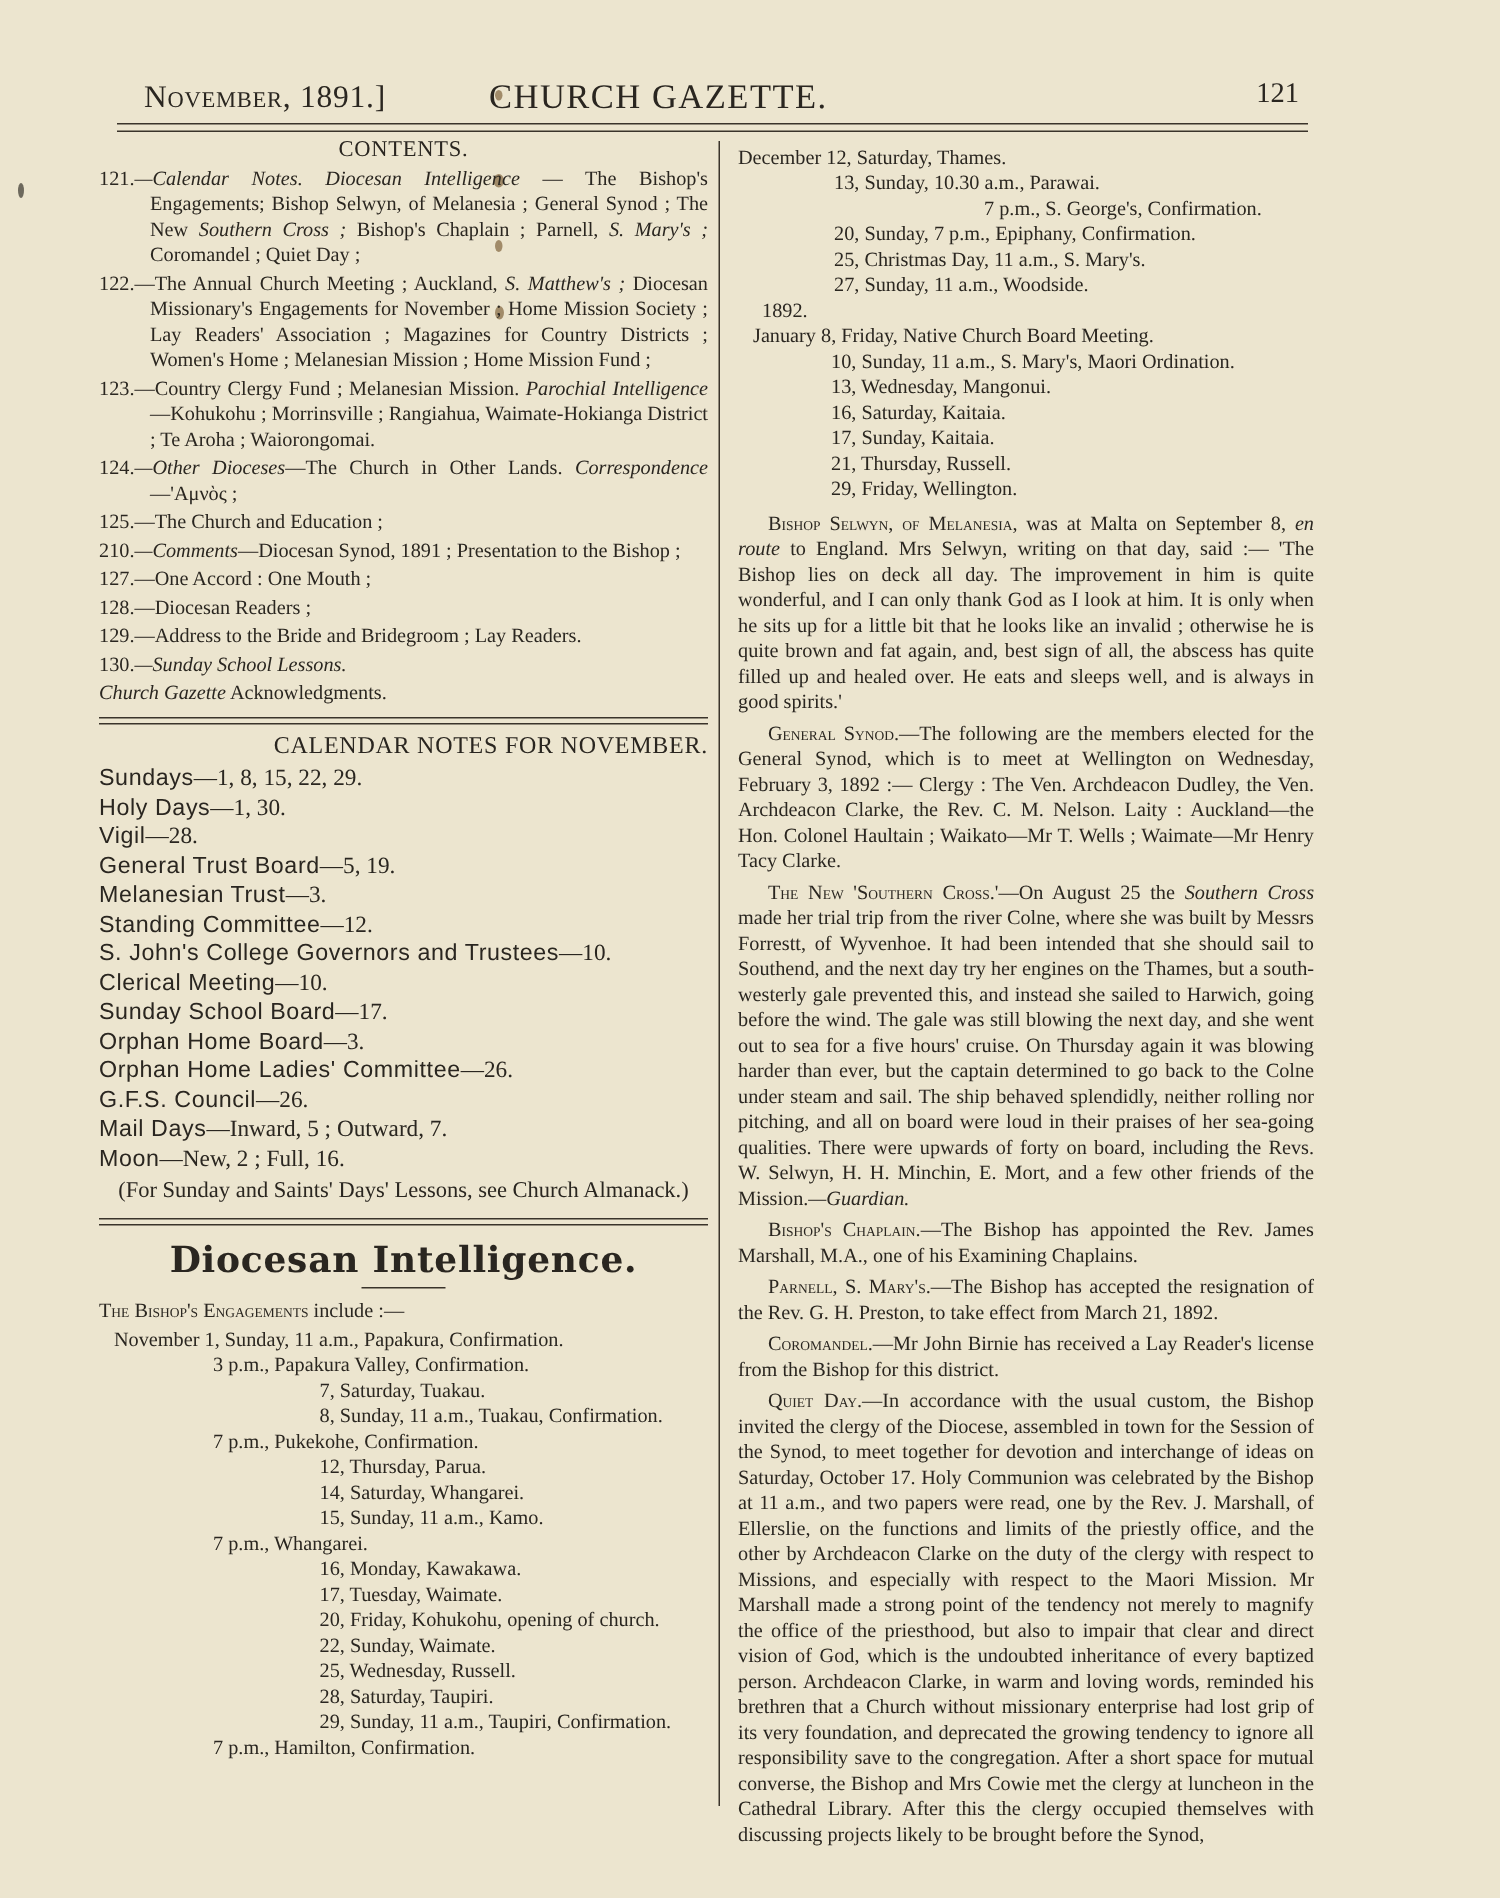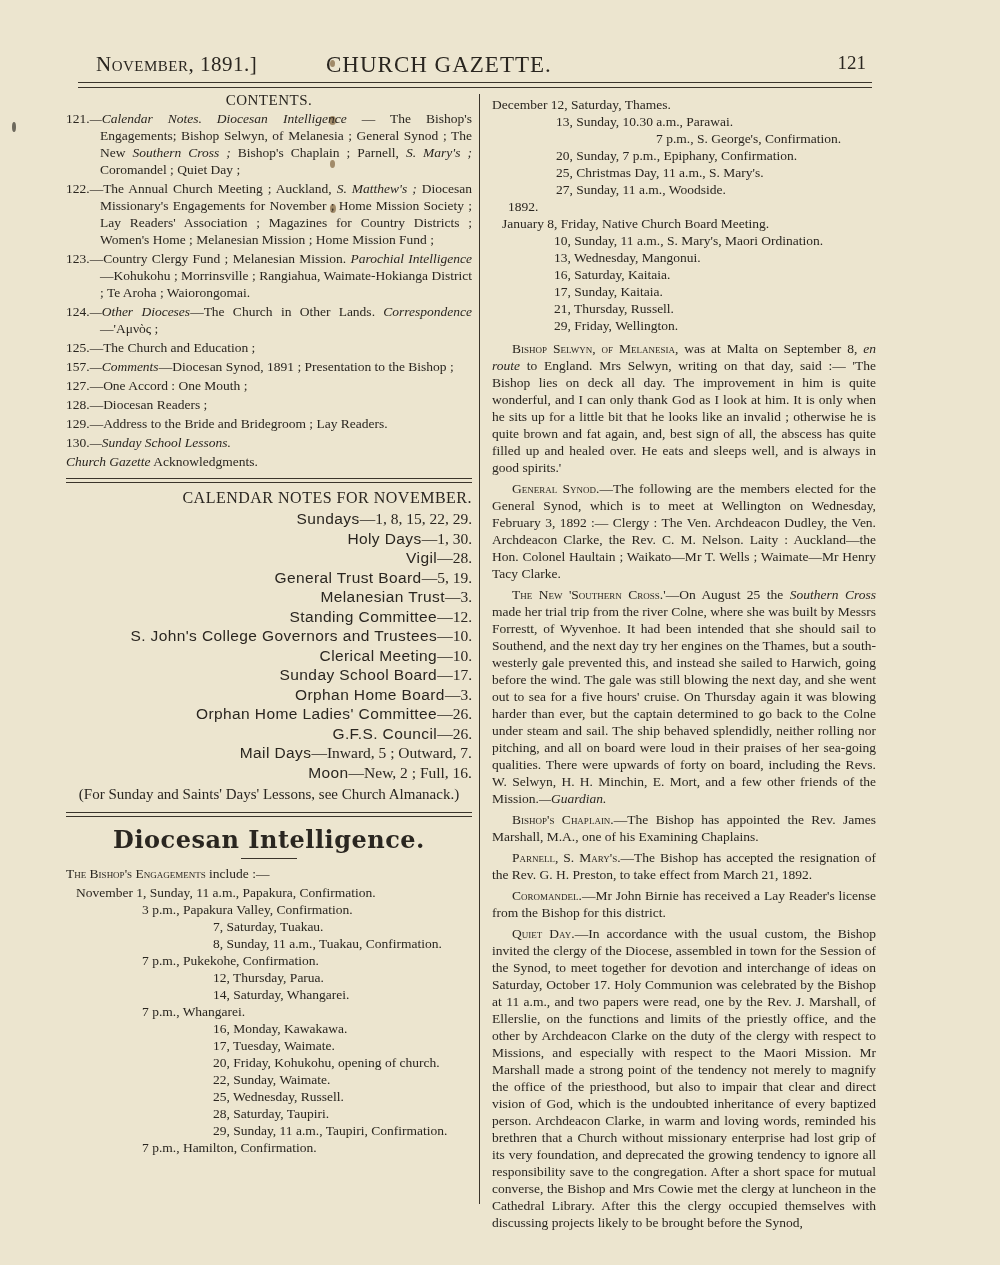--- a/index.html
+++ b/index.html
@@ -22,21 +22,21 @@
   .left { position: absolute; left: 66px; top: 88px; width: 406px; }
   .right { position: absolute; left: 492px; top: 92px; width: 384px; }
 
   .contents-title { text-align: center; font-size: 15px; margin: 0 0 1px 0; letter-spacing: 0.5px; }
   .toc-item { font-size: 13.5px; line-height: 17px; text-align: justify; padding-left: 34px; text-indent: -34px; margin-bottom: 2px; }
   .toc-item i { font-style: italic; }
   .toc-ack { font-size: 13.5px; line-height: 17px; margin-top: 1px; }
   .double-rule { height: 3px; border-top: 1px solid #3a342b; border-bottom: 1px solid #3a342b; margin: 8px 0 6px 0; }
 
   .cal-title { text-align: right; font-size: 16px; letter-spacing: 0.5px; margin: 4px 0 2px 0; }
-  .cal-row { font-size: 15.5px; line-height: 19.5px; text-align: right; }
+  .cal-row { font-size: 15.5px; line-height: 19.5px; }
   .cal-row .label { font-family: "Liberation Sans", "DejaVu Sans", sans-serif; font-size: 15.5px; letter-spacing: 0.4px; }
   .cal-row .val { font-family: "Liberation Serif", serif; }
   .cal-note { text-align: center; font-size: 15px; line-height: 20px; margin-top: 2px; }
 
   .gothic { text-align: center; font-family: "DejaVu Serif", serif; font-weight: bold; font-size: 24px; letter-spacing: 0.5px; margin: 8px 0 2px 0; }
   .short-rule { width: 56px; height: 1px; background: #3a342b; margin: 4px auto 6px auto; }
   .sc { font-variant: small-caps; }
 
   .eng { font-size: 13.5px; line-height: 17px; position: relative; }
   .eng-row { position: relative; height: 17px; white-space: nowrap; }
@@ -77,21 +77,21 @@
     <div class="toc-item">
       <span>123.</span><span>—Country Clergy Fund ; Melanesian Mission. </span><i>Parochial Intelligence</i><span>—Kohukohu ; Morrinsville ; Rangiahua, Waimate-Hokianga District ; Te Aroha ; Waiorongomai.</span>
     </div>
     <div class="toc-item">
       <span>124.</span><i>—Other Dioceses</i><span>—The Church in Other Lands. </span><i>Correspondence</i><span>—'Aμνὸς ;</span>
     </div>
     <div class="toc-item">
       <span>125.</span><span>—The Church and Education ;</span>
     </div>
     <div class="toc-item">
-      <span>157.</span><i>—Comments</i><span>—Diocesan Synod, 1891 ; Presentation to the Bishop ;</span>
+      <span>210.</span><i>—Comments</i><span>—Diocesan Synod, 1891 ; Presentation to the Bishop ;</span>
     </div>
     <div class="toc-item">
       <span>127.</span><span>—One Accord : One Mouth ;</span>
     </div>
     <div class="toc-item">
       <span>128.</span><span>—Diocesan Readers ;</span>
     </div>
     <div class="toc-item">
       <span>129.</span><span>—Address to the Bride and Bridegroom ; Lay Readers.</span>
     </div>
@@ -146,20 +146,23 @@
         <div class="eng-row">
           <span style="left: 76px;">7 p.m., Pukekohe, Confirmation.</span>
         </div>
         <div class="eng-row">
           <span style="left: 147px;">12, Thursday, Parua.</span>
         </div>
         <div class="eng-row">
           <span style="left: 147px;">14, Saturday, Whangarei.</span>
         </div>
         <div class="eng-row">
+          <span style="left: 147px;">15, Sunday, 11 a.m., Kamo.</span>
+        </div>
+        <div class="eng-row">
           <span style="left: 76px;">7 p.m., Whangarei.</span>
         </div>
         <div class="eng-row">
           <span style="left: 147px;">16, Monday, Kawakawa.</span>
         </div>
         <div class="eng-row">
           <span style="left: 147px;">17, Tuesday, Waimate.</span>
         </div>
         <div class="eng-row">
           <span style="left: 147px;">20, Friday, Kohukohu, opening of church.</span>

